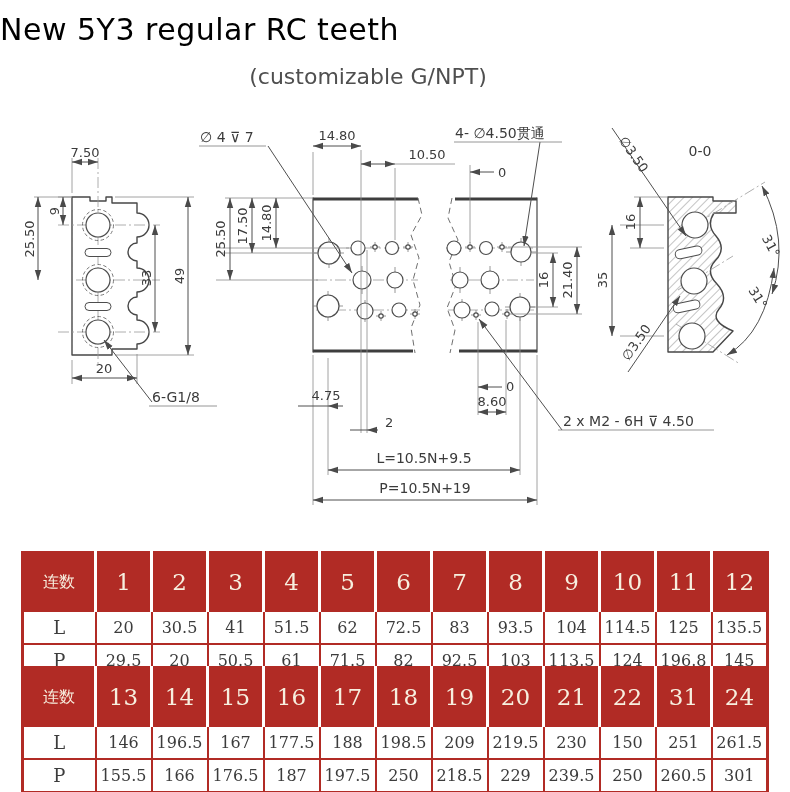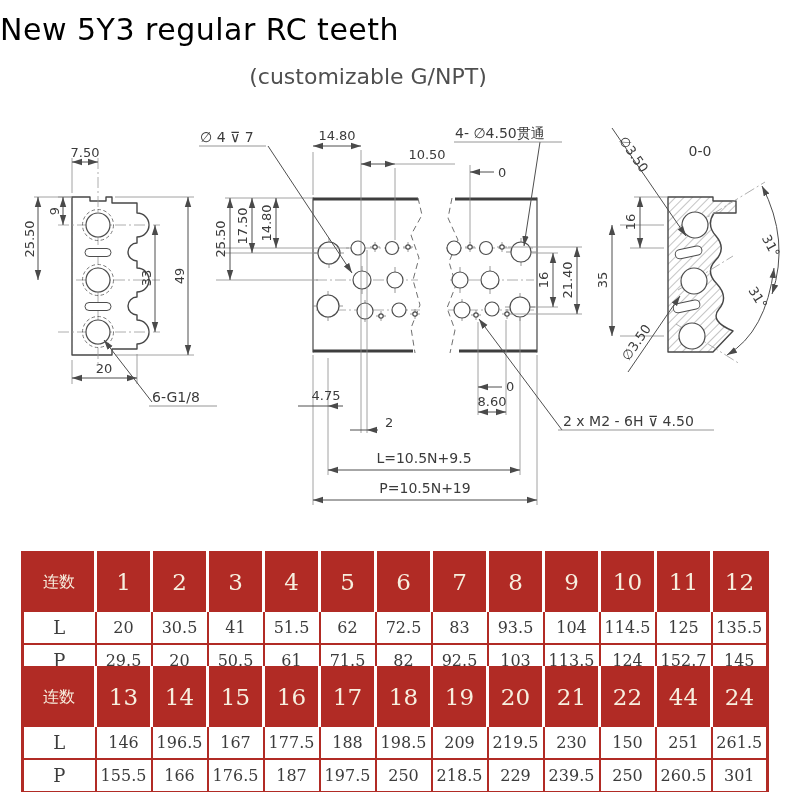--- a/index.html
+++ b/index.html
@@ -255,42 +255,42 @@
             <td>29.5</td>
             <td>20</td>
             <td>50.5</td>
             <td>61</td>
             <td>71.5</td>
             <td>82</td>
             <td>92.5</td>
             <td>103</td>
             <td>113.5</td>
             <td>124</td>
-            <td>152.7</td>
+            <td>196.8</td>
             <td>145</td>
           </tr>
         </tbody>
       </table>
   </div>
   <div class="spec t2">
     <table>
         <thead>
           <tr>
             <th class="lblcol">连数</th>
             <th>13</th>
             <th>14</th>
             <th>15</th>
             <th>16</th>
             <th>17</th>
             <th>18</th>
             <th>19</th>
             <th>20</th>
             <th>21</th>
             <th>22</th>
-            <th>44</th>
+            <th>31</th>
             <th>24</th>
           </tr>
         </thead>
         <tbody>
           <tr>
             <td class="lblcol">L</td>
             <td>146</td>
             <td>196.5</td>
             <td>167</td>
             <td>177.5</td>

